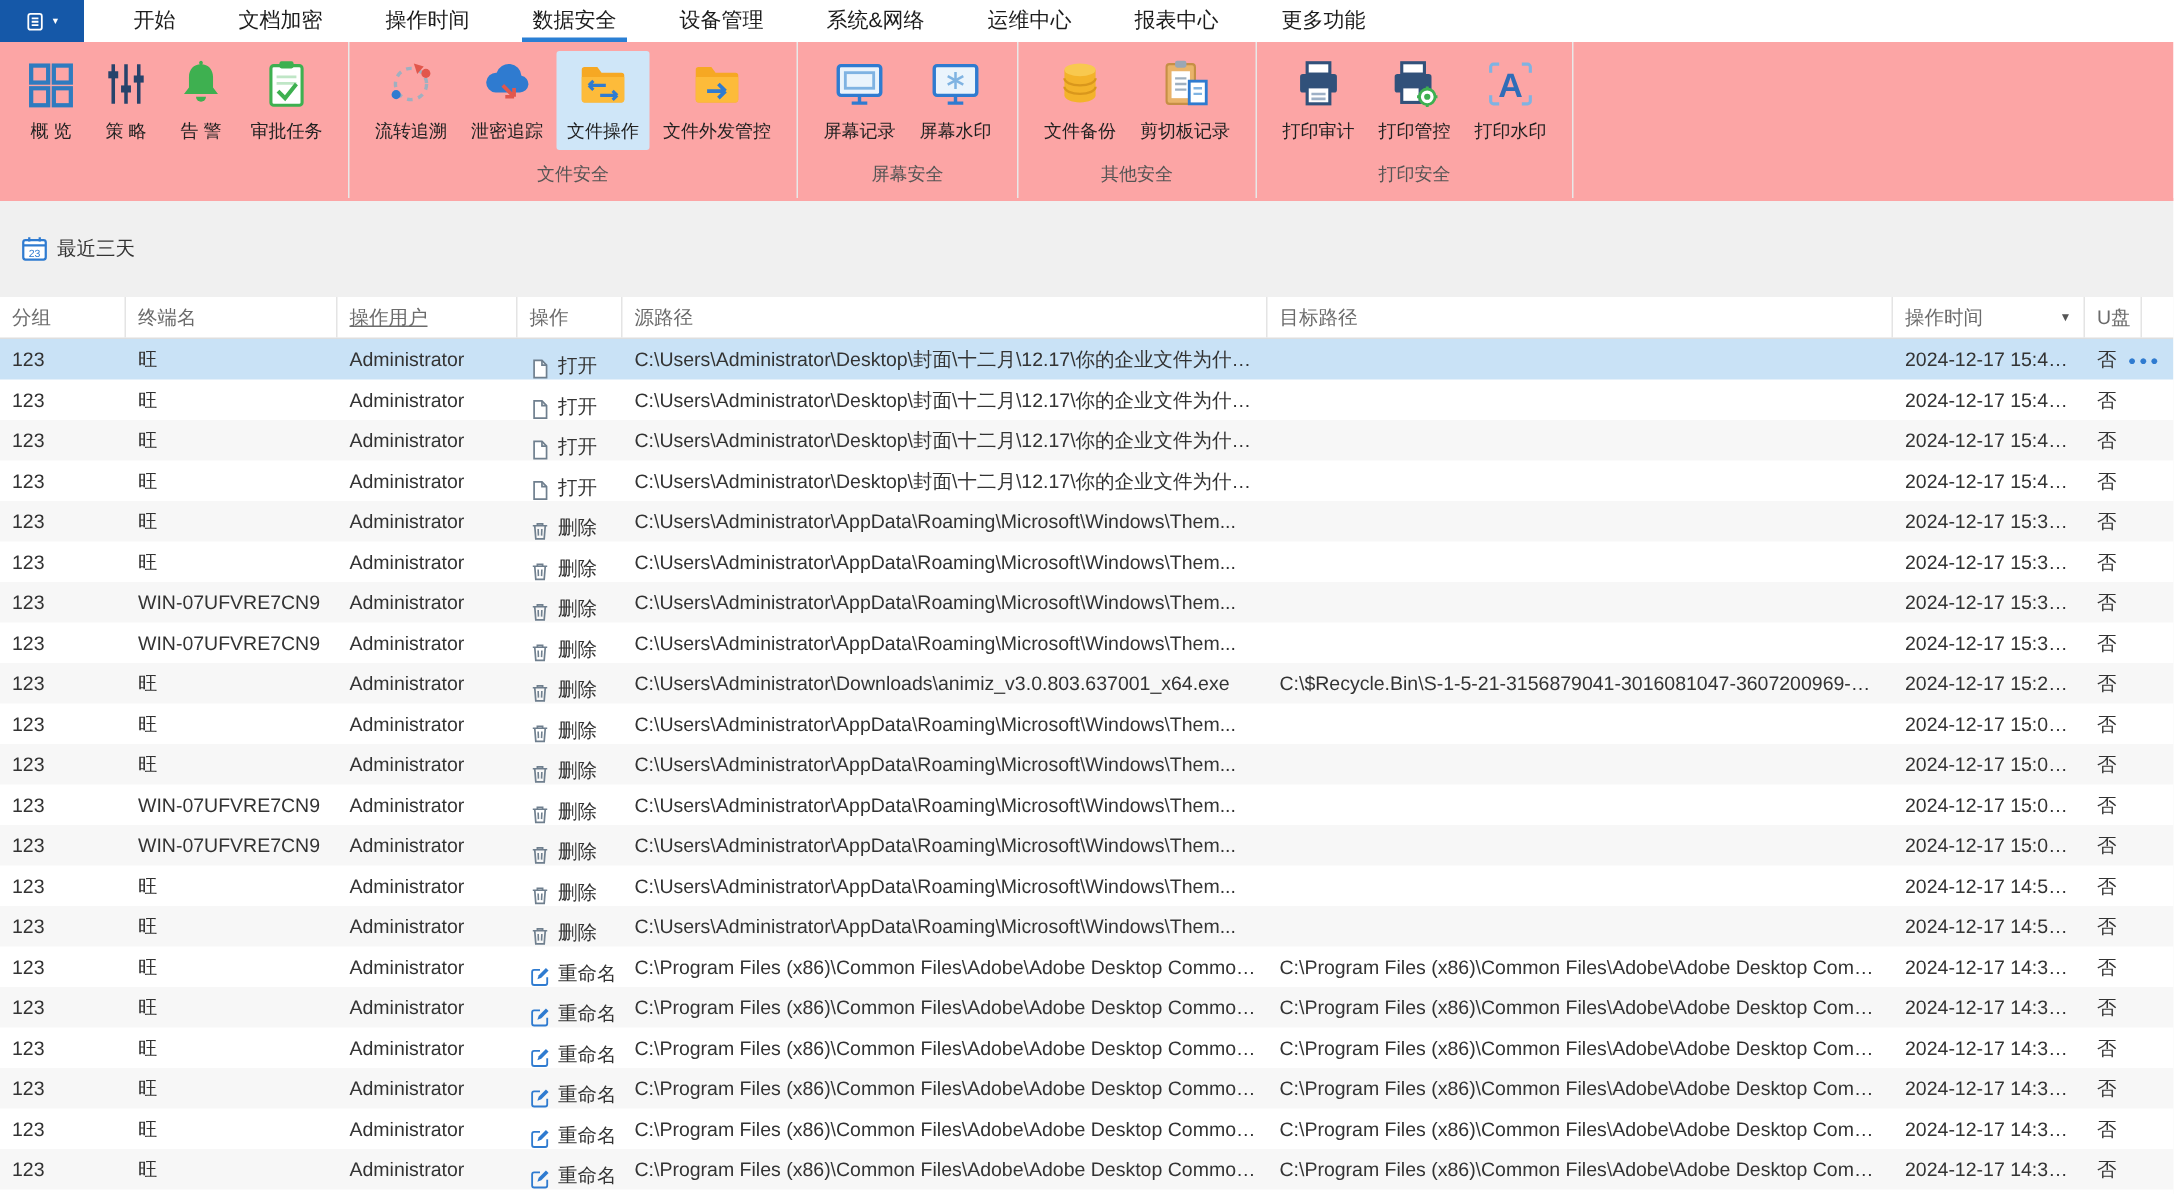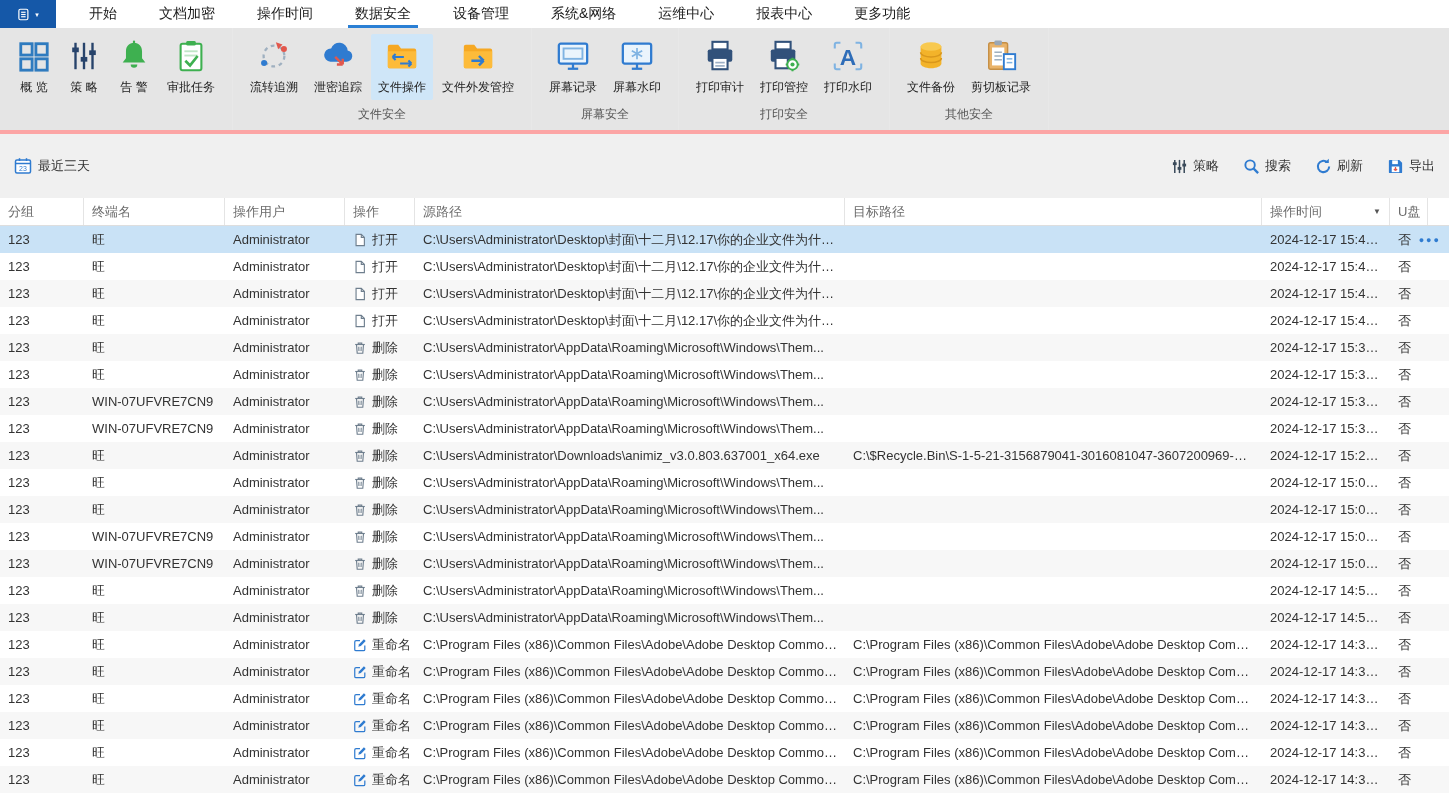--- a/index.html
+++ b/index.html
@@ -7,21 +7,21 @@
     font-family:"Liberation Sans","DejaVu Sans",sans-serif;}
   
   .menubar{height:28px;display:flex;align-items:stretch;background:#fff}
   .app-btn{width:56px;background:#1558a8;display:flex;align-items:center;justify-content:center;gap:3px;cursor:pointer}
   .app-btn svg{width:15px;height:15px}
   .abcaret{color:#fff;font-size:7px;line-height:1}
   .tabs{display:flex;align-items:stretch;margin-left:12px}
   .tab{display:flex;align-items:center;padding:0 21px;font-size:14px;color:#1c1c1c;position:relative;cursor:pointer;white-space:nowrap}
   .tab.active::after{content:"";position:absolute;left:14px;right:14px;bottom:0;height:3px;background:#2a7fd4}
   
-  .ribbon{height:106px;display:flex;background:#e5e5e5;border-bottom:4px solid #fca5a5}
+  .ribbon{height:106px;display:flex;background:#fca5a5;border-bottom:2px solid #fca5a5}
   .rgroup{display:flex;flex-direction:column;border-right:1px solid #e8e8e8;padding:0 2px}
   .ritems{flex:1;display:flex;align-items:flex-start;padding:6px 8px 0;gap:2px}
   .ritem{display:flex;flex-direction:column;align-items:center;padding:5px 7px 4px;border-radius:2px;cursor:pointer}
   .ritem.selected{background:#cfe6f8}
   .ric{width:34px;height:34px}
   .rlabel{font-size:12px;color:#222;margin-top:6px;white-space:nowrap}
   .glabel{text-align:center;font-size:12px;color:#555;padding:2px 0 7px}
   
   .content{height:662px;background:#f0f0f0;display:flex;flex-direction:column}
   .filterbar{height:64px;display:flex;align-items:center;padding:0 14px}
@@ -34,21 +34,21 @@
   
   .tablewrap{flex:1;background:#fff;display:flex;flex-direction:column;overflow:hidden}
   .thead{display:flex;height:28px;background:#fff;border-bottom:1px solid #dedede;flex-shrink:0}
   .th{display:flex;align-items:center;padding:0 8px;font-size:13px;color:#6b6b6b;border-right:1px solid #e4e4e4;flex-shrink:0;cursor:pointer;overflow:hidden;white-space:nowrap}
   .sorticon{font-size:8px;color:#555;margin-left:auto;padding-left:4px}
   .tbody{flex:1;overflow:hidden}
   .tr{display:flex;height:27px;position:relative}
   .tr.alt{background:#f7f7f7}
   .tr.sel{background:#c9e2f6}
   .td{padding:0 8px;font-size:13px;color:#333;white-space:nowrap;overflow:hidden;text-overflow:ellipsis;flex-shrink:0;line-height:27px}
-  .td-op{display:flex;align-items:center;gap:5px;line-height:normal}
+  .td-op{display:flex;align-items:flex-end;gap:5px;line-height:normal}
   .opic{width:14px;height:14px;flex-shrink:0}
   .more{position:absolute;right:8px;top:0;height:27px;display:flex;align-items:center;color:#2f7bd0;font-size:9px;letter-spacing:2px;cursor:pointer;font-weight:bold}
 </style>
 </head>
 <body>
 
 <svg xmlns="http://www.w3.org/2000/svg" style="position:absolute;width:0;height:0" aria-hidden="true">
 <defs>
 <symbol id="i-app-menu" viewBox="0 0 20 20">
   <rect x="2.5" y="3" width="12" height="14" rx="2" fill="none" stroke="#fff" stroke-width="1.6"></rect>
@@ -316,104 +316,78 @@
             </svg>
             <div class="rlabel">屏幕水印</div>
           </div>
         </div>
         <div class="glabel">屏幕安全</div>
       </div>
       <div class="rgroup">
         <div class="ritems">
           <div class="ritem">
             <svg class="ric">
-              <use href="#i-print-audit"></use>
-            </svg>
-            <div class="rlabel">打印审计</div>
-          </div>
-          <div class="ritem">
-            <svg class="ric">
-              <use href="#i-print-control"></use>
-            </svg>
-            <div class="rlabel">打印管控</div>
-          </div>
-          <div class="ritem">
-            <svg class="ric">
-              <use href="#i-print-watermark"></use>
-            </svg>
-            <div class="rlabel">打印水印</div>
+              <use href="#i-file-backup"></use>
+            </svg>
+            <div class="rlabel">文件备份</div>
+          </div>
+          <div class="ritem">
+            <svg class="ric">
+              <use href="#i-clipboard-record"></use>
+            </svg>
+            <div class="rlabel">剪切板记录</div>
           </div>
         </div>
-        <div class="glabel">打印安全</div>
+        <div class="glabel">其他安全</div>
       </div>
       <div class="rgroup">
         <div class="ritems">
           <div class="ritem">
             <svg class="ric">
-              <use href="#i-file-backup"></use>
-            </svg>
-            <div class="rlabel">文件备份</div>
-          </div>
-          <div class="ritem">
-            <svg class="ric">
-              <use href="#i-clipboard-record"></use>
-            </svg>
-            <div class="rlabel">剪切板记录</div>
+              <use href="#i-print-audit"></use>
+            </svg>
+            <div class="rlabel">打印审计</div>
+          </div>
+          <div class="ritem">
+            <svg class="ric">
+              <use href="#i-print-control"></use>
+            </svg>
+            <div class="rlabel">打印管控</div>
+          </div>
+          <div class="ritem">
+            <svg class="ric">
+              <use href="#i-print-watermark"></use>
+            </svg>
+            <div class="rlabel">打印水印</div>
           </div>
         </div>
-        <div class="glabel">其他安全</div>
+        <div class="glabel">打印安全</div>
       </div>
     </div>
 
   <div class="content">
     <div class="filterbar">
       <div class="datefilter">
         <svg>
             <use href="#i-calendar"></use>
           </svg>
         <span>最近三天</span>
       </div>
       <div class="spacer"></div>
-      <div class="actions">
-          <div class="tbtn">
-            <svg class="tic">
-              <use href="#i-policy-sliders"></use>
-            </svg>
-            <span>策略</span>
-          </div>
-          <div class="tbtn">
-            <svg class="tic">
-              <use href="#i-search"></use>
-            </svg>
-            <span>搜索</span>
-          </div>
-          <div class="tbtn">
-            <svg class="tic">
-              <use href="#i-refresh"></use>
-            </svg>
-            <span>刷新</span>
-          </div>
-          <div class="tbtn">
-            <svg class="tic">
-              <use href="#i-export"></use>
-            </svg>
-            <span>导出</span>
-          </div>
-        </div>
     </div>
 
     <div class="tablewrap">
       <div class="thead">
           <div class="th" style="width: 84px;">
             <span>分组</span>
           </div>
           <div class="th" style="width: 141px;">
             <span>终端名</span>
           </div>
-          <div class="th" style="width: 120px;">
+          <div class="th" style="width: 120px; text-decoration: underline;">
             <span>操作用户</span>
           </div>
           <div class="th" style="width: 70px;">
             <span>操作</span>
           </div>
           <div class="th" style="width: 430px;">
             <span>源路径</span>
           </div>
           <div class="th" style="width: 417px;">
             <span>目标路径</span>

